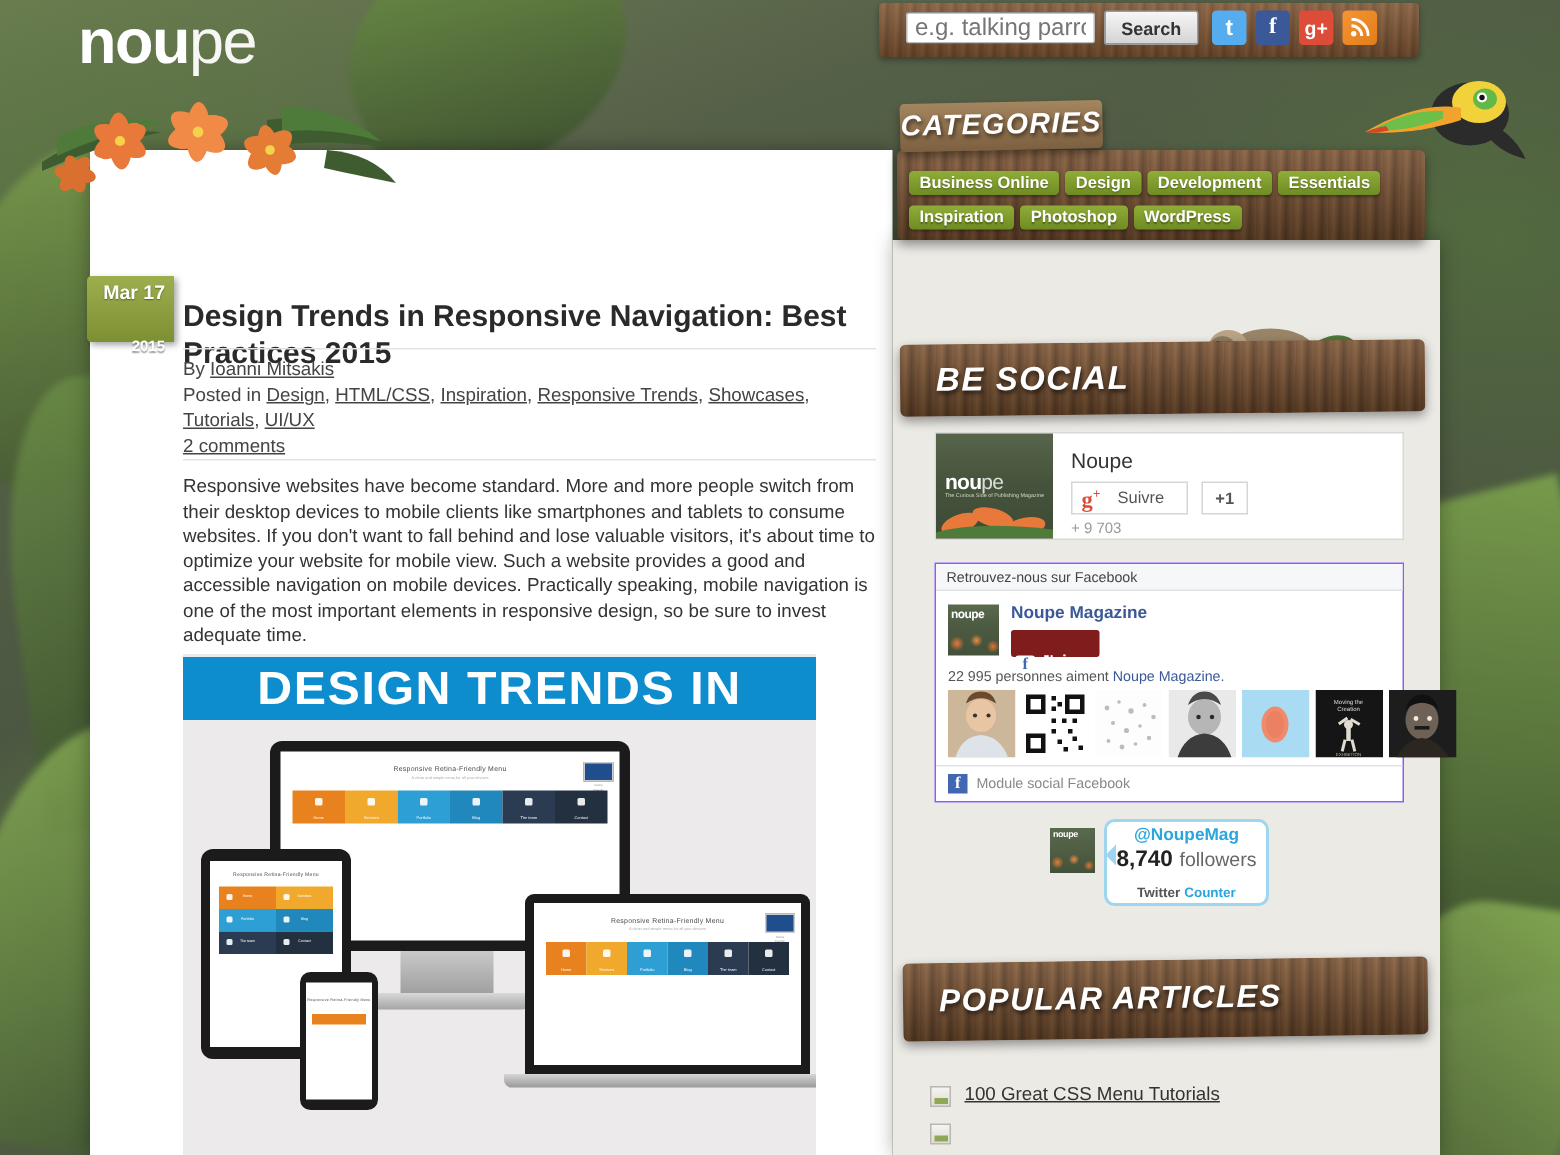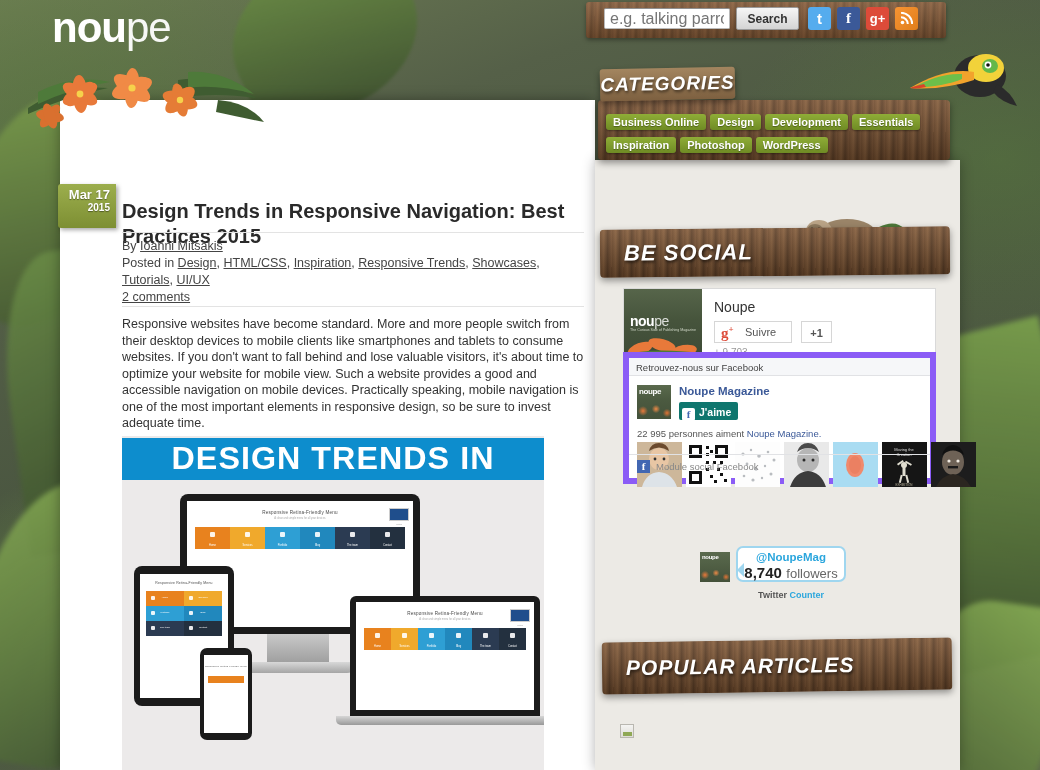--- a/index.html
+++ b/index.html
@@ -84,21 +84,21 @@
   #flowers { position:absolute; left:28px; top:58px; width:240px; height:90px; }
 
   #date-badge {
     position:absolute; left:58px; top:184px; width:58px; height:44px;
     background:linear-gradient(180deg,#9cae4d,#7d8f33);
     border-radius:3px 0 0 3px; color:#fff; text-align:right;
     box-shadow:2px 2px 4px rgba(0,0,0,.35);
     padding:3px 6px 0 0;
   }
   #date-badge .d { font-size:13px; font-weight:bold; text-shadow:0 1px 1px rgba(0,0,0,.4); }
-  #date-badge .y { font-size:10px; font-weight:bold; margin-top:0; text-shadow:0 1px 1px rgba(0,0,0,.4); }
+  #date-badge .y { font-size:10px; font-weight:bold; margin-top:24px; text-shadow:0 1px 1px rgba(0,0,0,.4); }
 
   #post-title {
     position:absolute; left:122px; top:182px; width:462px;
     font-size:20px; font-weight:bold; color:#2a2a2a; line-height:25px;margin-top:17px;
   }
   #meta { position:absolute; left:122px; top:238px; width:462px; font-size:12.5px; color:#444; line-height:17px; }
   #meta a { color:#444; text-decoration:underline; }
   #meta-rule { position:absolute; left:122px; top:232px; width:462px; border-top:1px solid #e3e3e3; }
   #meta-rule2 { position:absolute; left:122px; top:306px; width:462px; border-top:1px solid #e3e3e3; }
   #excerpt { position:absolute; left:122px; top:316px; width:462px; font-size:12.5px; color:#333; line-height:16.5px; }
@@ -196,32 +196,32 @@
   #gp-follow { position:absolute; left:90px; top:32px; width:78px; height:22px; border:1px solid #d6d6d6;
                cursor:pointer; background:#fff; }
   #gp-follow .g { position:absolute; left:6px; top:2px; font-size:15px; color:#dd4b39; font-weight:bold;
                   font-family:"Liberation Serif", serif; }
   #gp-follow .t { position:absolute; left:30px; top:4px; font-size:11px; color:#555;text-align:right; }
   #gp-plus { position:absolute; left:177px; top:32px; width:31px; height:22px; border:1px solid #d6d6d6;
              background:#fff; text-align:center; line-height:22px; font-size:11px; font-weight:bold; color:#555; cursor:pointer; }
   #gp-count { position:absolute; left:90px; top:58px; font-size:10px; color:#999; }
 
   
-  #fbw { position:absolute; left:623px; top:352px; width:313px; height:132px; background:#fff; border:6px solid #8b5cf6; }
+  #fbw { position:absolute; left:623px; top:375px; width:313px; height:160px; background:#fff; border:1px solid #8b5cf6; }
   #fb-head { height:18px; background:#f6f7f9; border-bottom:1px solid #e1e2e5; font-size:9.5px; color:#444; padding:4px 0 0 7px; }
   #fb-avatar { position:absolute; left:8px; top:27px; width:34px; height:34px;
                background:linear-gradient(180deg,#5a6a4d 0%,#4b5a40 45%,#44513a 100%); overflow:hidden; }
   #fb-avatar .lg { position:absolute; left:2px; top:2px; font-size:8px; color:#fff; font-weight:bold; letter-spacing:-.4px;}
   #fb-avatar .fl { position:absolute; left:-2px; top:16px; width:40px; height:20px;
                    background:radial-gradient(circle 7px at 8px 10px,#e8793a,transparent 70%),
                               radial-gradient(circle 6px at 21px 8px,#ef8a46,transparent 70%),
                               radial-gradient(circle 6px at 32px 12px,#e07334,transparent 70%); }
   #fb-name { position:absolute; left:50px; top:27px; font-size:11.5px; color:#3b5998; font-weight:bold; }
-  #fb-like { position:absolute; left:50px; top:44px; height:18px; padding:0 7px 0 3px;
-             background:#0f766e; border-radius:2px; cursor:pointer; }
+  #fb-like { position:absolute; left:50px; top:44px; height:18px; padding:11px 7px 0 3px;
+             background:#7f1d1d; border-radius:2px; cursor:pointer; }
   #fb-like .i { display:inline-block; width:13px; height:13px; background:#fff; color:#4267b2;
                 font-family:"Liberation Serif",serif; font-weight:bold; font-size:11px; text-align:center;
                 line-height:13px; border-radius:2px; vertical-align:-2px; }
   #fb-like .t { color:#fff; font-size:10.5px; font-weight:bold; margin-left:4px; }
   #fb-likes { position:absolute; left:8px; top:70px; font-size:9.5px; color:#555; }
   #fb-likes a { color:#3b5998; text-decoration:none; }
   #fb-faces { position:absolute; left:8px; top:84px; display:flex; gap:4px; }
   .face { width:45px; height:45px; }
   #fb-foot { position:absolute; left:0; bottom:0; width:100%; height:24px; border-top:1px solid #e1e2e5; }
   #fb-foot .i { position:absolute; left:8px; top:5px; width:13px; height:13px; background:#4267b2; color:#fff;
@@ -230,21 +230,21 @@
 
   
   #twc { position:absolute; left:700px; top:546px; width:160px; height:52px; }
   #tw-img { position:absolute; left:0; top:6px; width:30px; height:30px;
             background:linear-gradient(180deg,#5a6a4d,#44513a); }
   #tw-img .lg { position:absolute; left:2px; top:2px; font-size:6px; color:#fff; font-weight:bold; letter-spacing:-.3px;}
   #tw-img .fl { position:absolute; left:-2px; top:14px; width:36px; height:18px;
                 background:radial-gradient(circle 6px at 7px 9px,#e8793a,transparent 70%),
                            radial-gradient(circle 5px at 18px 7px,#ef8a46,transparent 70%),
                            radial-gradient(circle 5px at 28px 11px,#e07334,transparent 70%); }
-  #tw-bub { position:absolute; left:36px; top:0; width:110px; height:36px; background:#fff;
+  #tw-bub { position:absolute; left:36px; top:0; width:110px; height:58px; background:#fff;
             border:2px solid #9fd6ef; border-radius:7px; }
   #tw-bub::before { content:""; position:absolute; left:-8px; top:15px; border:7px solid transparent;
                     border-right-color:#9fd6ef; }
   #tw-handle { text-align:center; font-size:11.5px; font-weight:bold; color:#2ba6dd; margin-top:3px; }
   #tw-num { text-align:center; margin-top:1px; }
   #tw-num b { font-size:15px; color:#222; }
   #tw-num span { font-size:13px; color:#666; }
   #tw-cap { position:absolute; left:36px; top:44px; width:110px; text-align:center; font-size:9px; font-weight:bold; color:#555; }
   #tw-cap i { color:#2ba6dd; font-style:normal; }
 
@@ -661,14 +661,18 @@
     <i>Counter</i>
   </div>
 </div>
 
 <div class="wood" id="pop-sign">
   <span class="wood-title">POPULAR ARTICLES</span>
 </div>
 <div id="pop-list">
     <div class="pop-item">
       <span class="ic"></span>
+      <a href="#">100 Great CSS Menu Tutorials</a>
+    </div>
+    <div class="pop-item">
+      <span class="ic"></span>
     </div>
   </div>
 
 </body></html>

